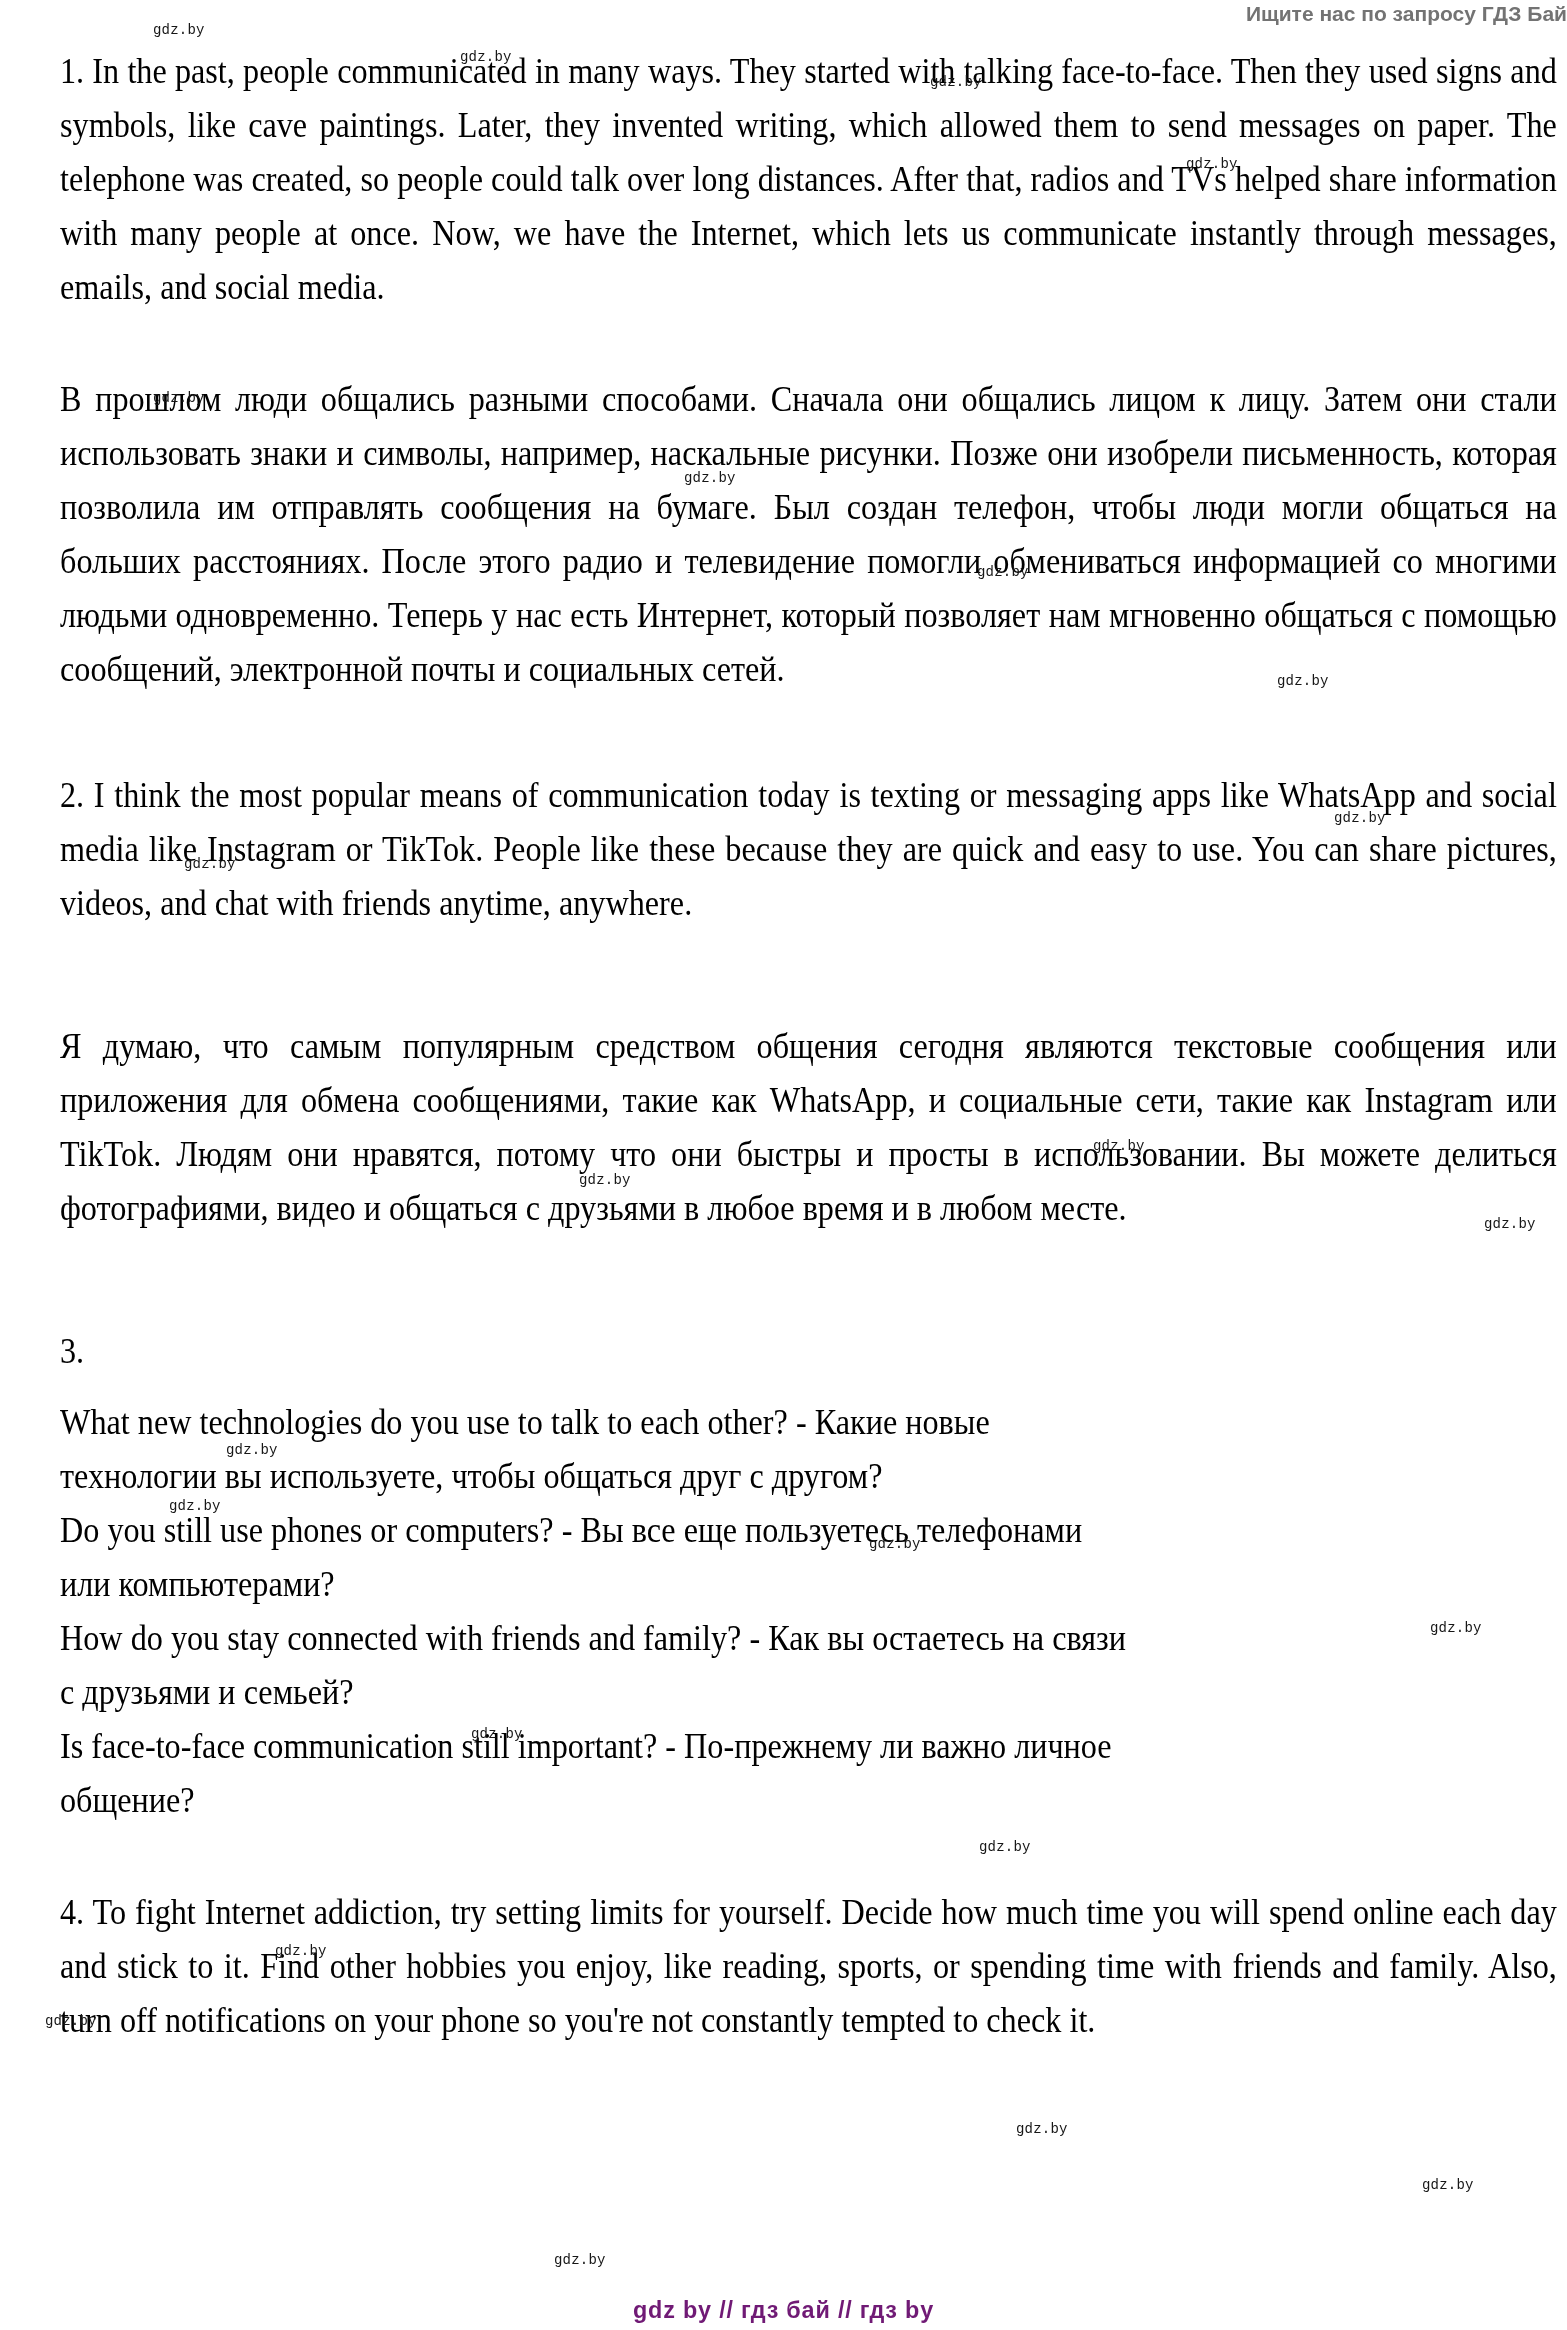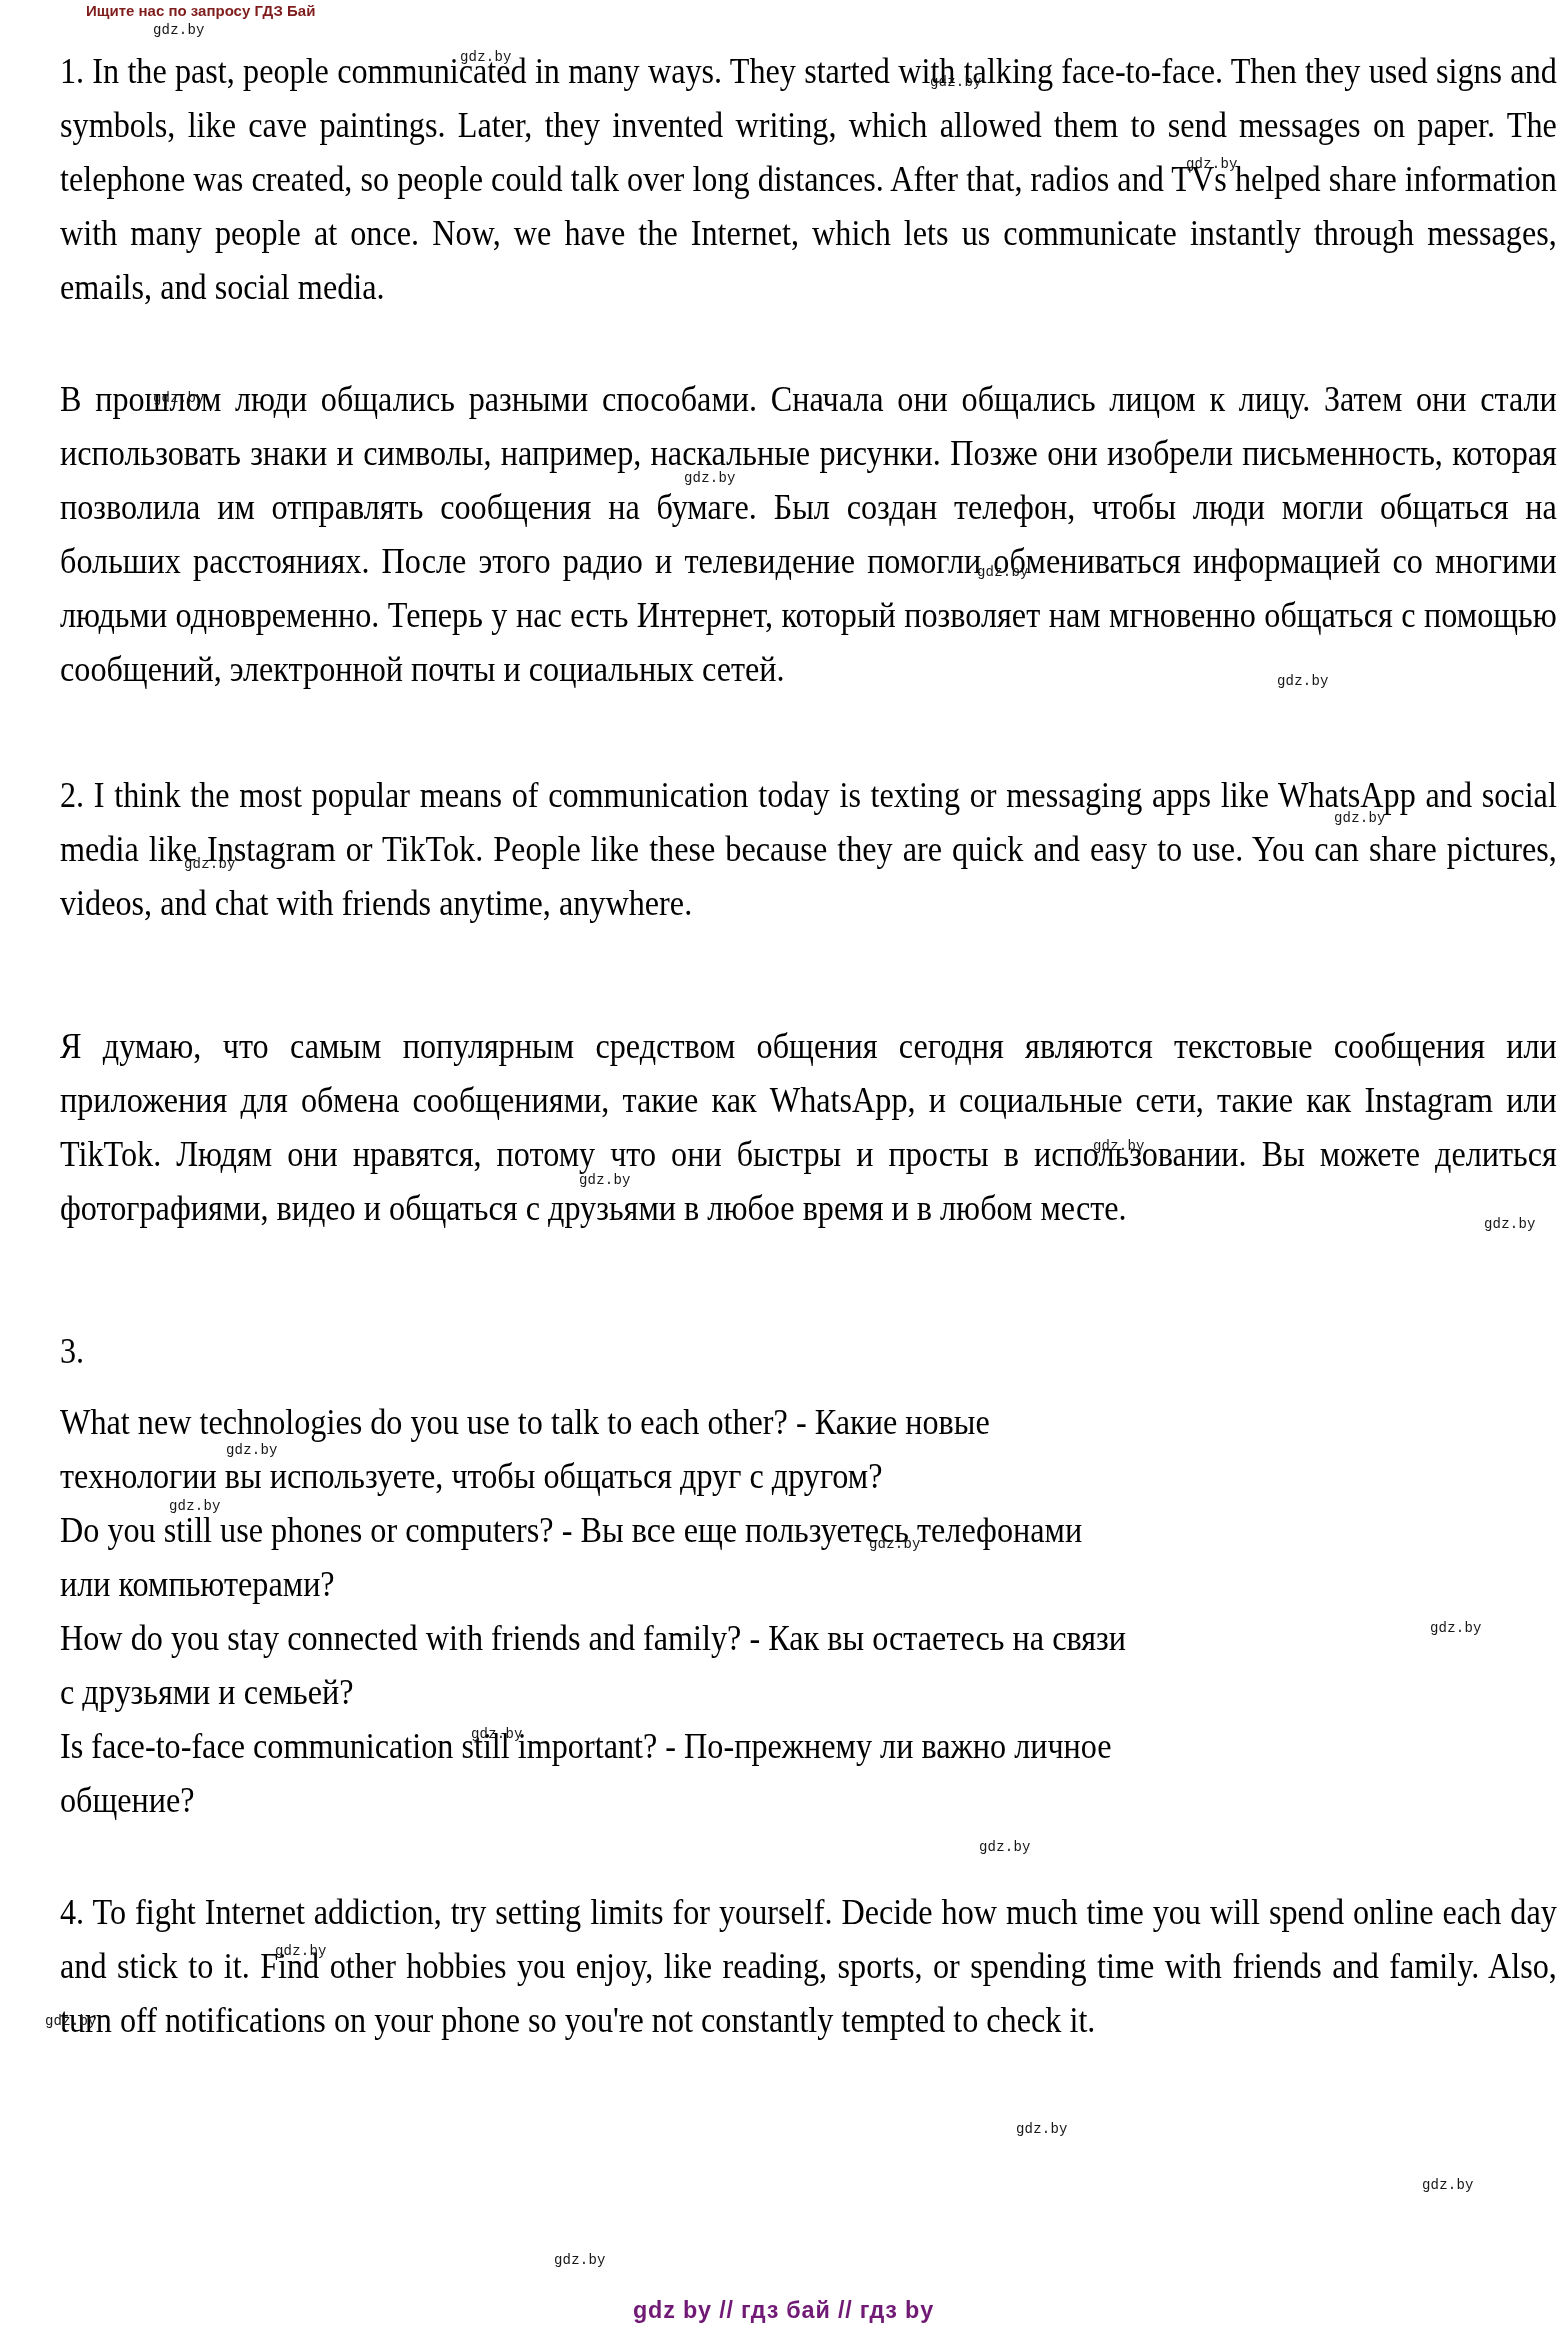--- a/index.html
+++ b/index.html
@@ -23,25 +23,25 @@
     height: 2330px;
     background: #ffffff;
   }
 
   
   .top-banner {
     position: absolute;
     top: 1.6px;
     left: 0;
     width: 1567px;
-    text-align: left;
+    text-align: right;
     font-family: "Liberation Sans", "DejaVu Sans", sans-serif;
-    font-size: 15px;
+    font-size: 21px;
     font-weight: 700;
-    color: #7f1d1d;
+    color: #737373;
     letter-spacing: 0px;
     white-space: nowrap;
     padding-left: 86px;
     box-sizing: border-box;
   }
 
   
   .content {
     position: absolute;
     left: 60px;

